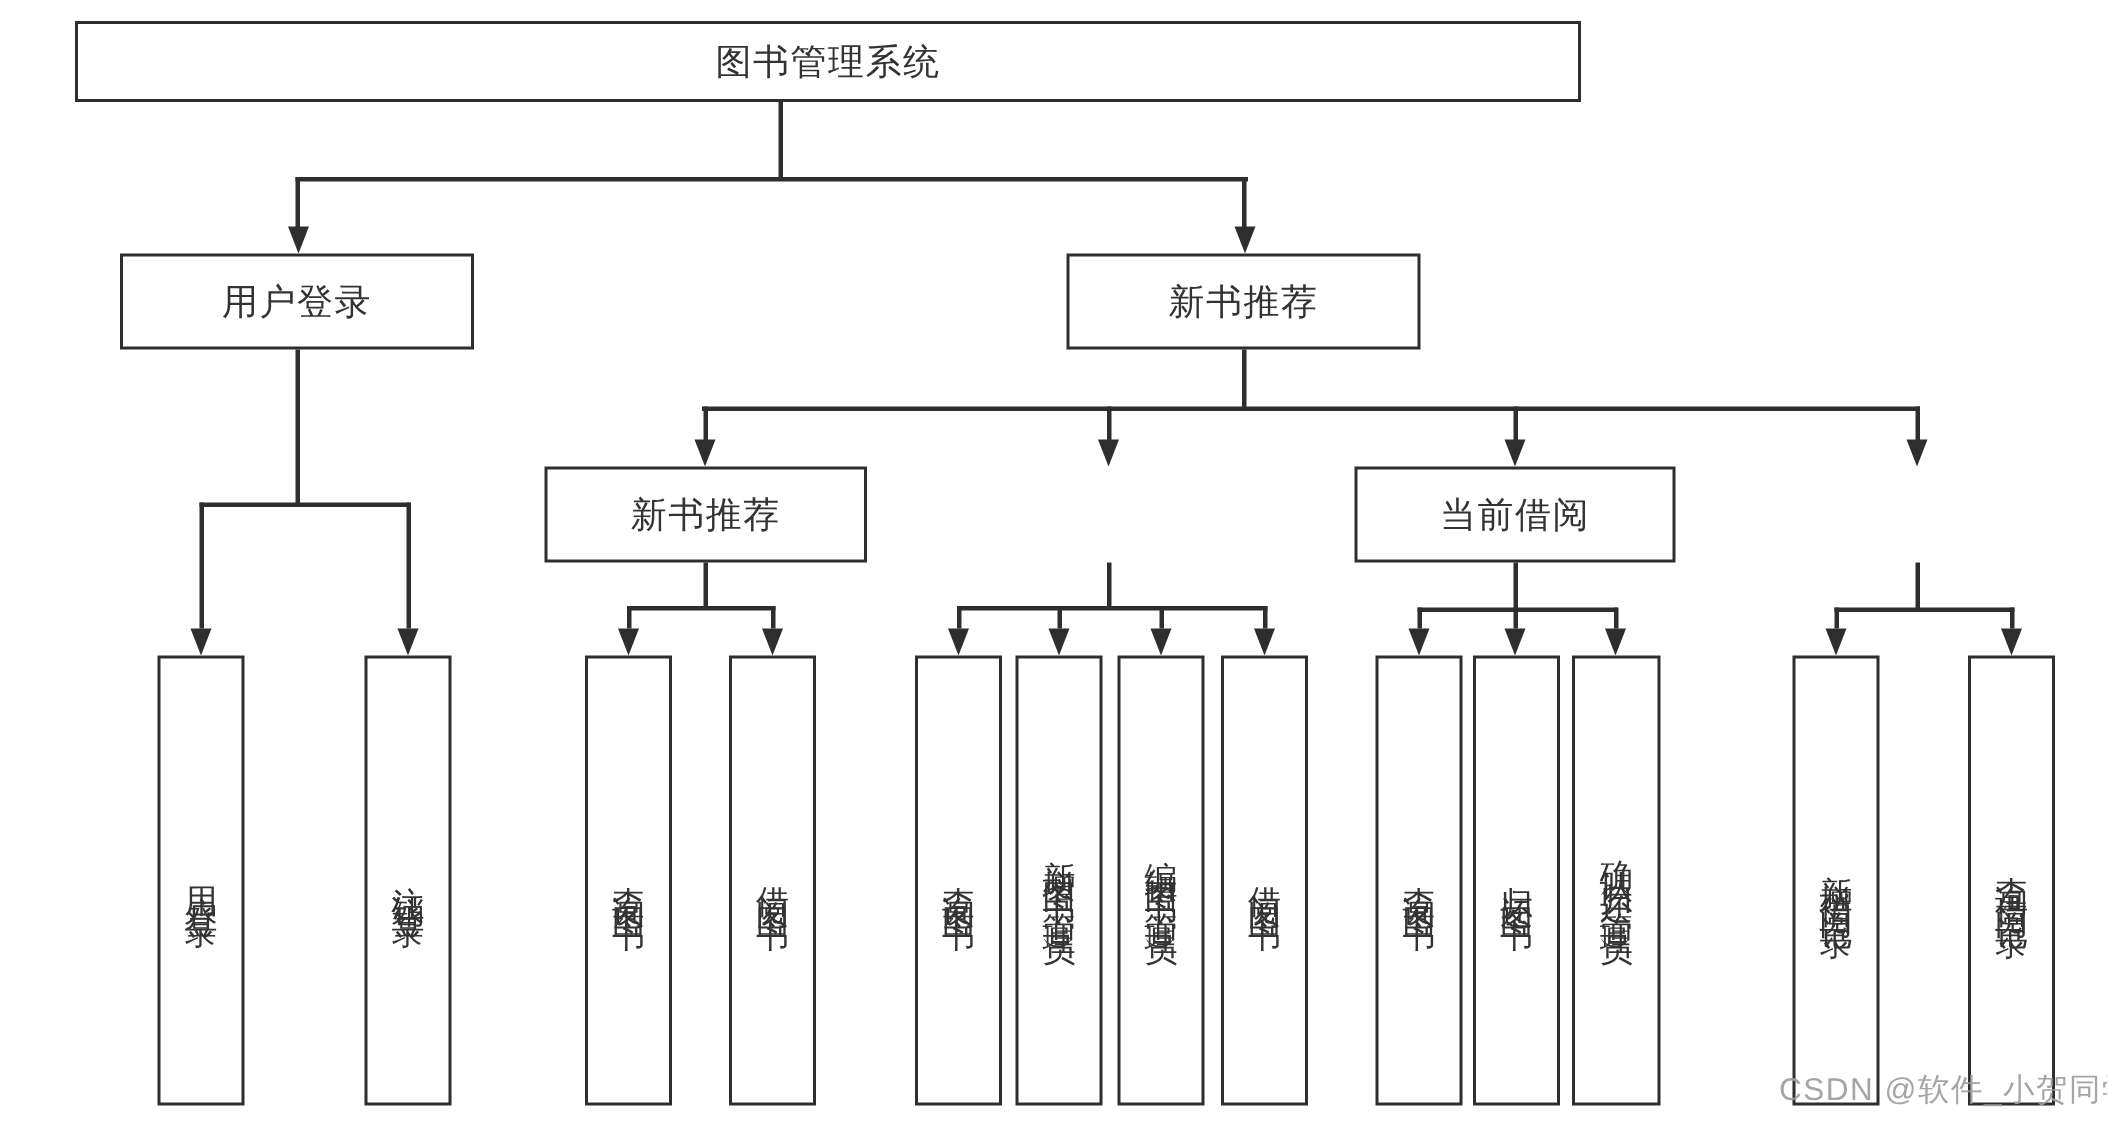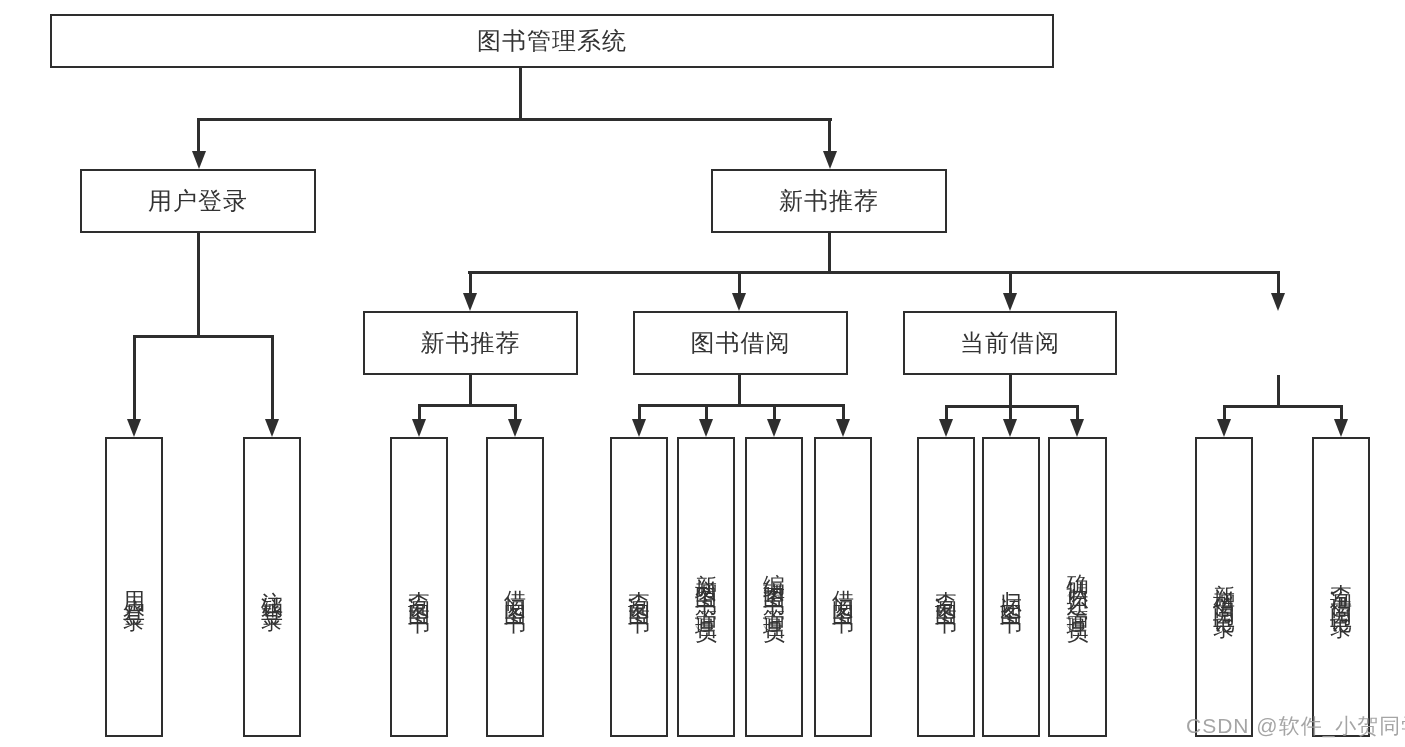--- a/index.html
+++ b/index.html
@@ -73,23 +73,20 @@
   <div class="tri" style="left:463px;top:293px;"></div>
   <div class="v" style="left:737.5px;top:271px;height:23px;"></div>
   <div class="tri" style="left:732px;top:293px;"></div>
   <div class="v" style="left:1008.5px;top:271px;height:23px;"></div>
   <div class="tri" style="left:1003px;top:293px;"></div>
   <div class="v" style="left:1276.5px;top:271px;height:23px;"></div>
   <div class="tri" style="left:1271px;top:293px;"></div>
 
   <div class="box" style="left:363px;top:311px;width:215px;height:64px;">
     <span>新书推荐</span>
-  </div>
-  <div class="box" style="left:633px;top:311px;width:215px;height:64px;">
-    <span>图书借阅</span>
   </div>
   <div class="box" style="left:903px;top:311px;width:214px;height:64px;">
     <span>当前借阅</span>
   </div>
 
   <div class="v" style="left:468.5px;top:375px;height:31px;"></div>
   <div class="h" style="left:417.5px;top:404px;width:99px;"></div>
   <div class="v" style="left:417.5px;top:404px;height:15px;"></div>
   <div class="tri" style="left:412px;top:419px;"></div>
   <div class="v" style="left:513.5px;top:404px;height:15px;"></div>

